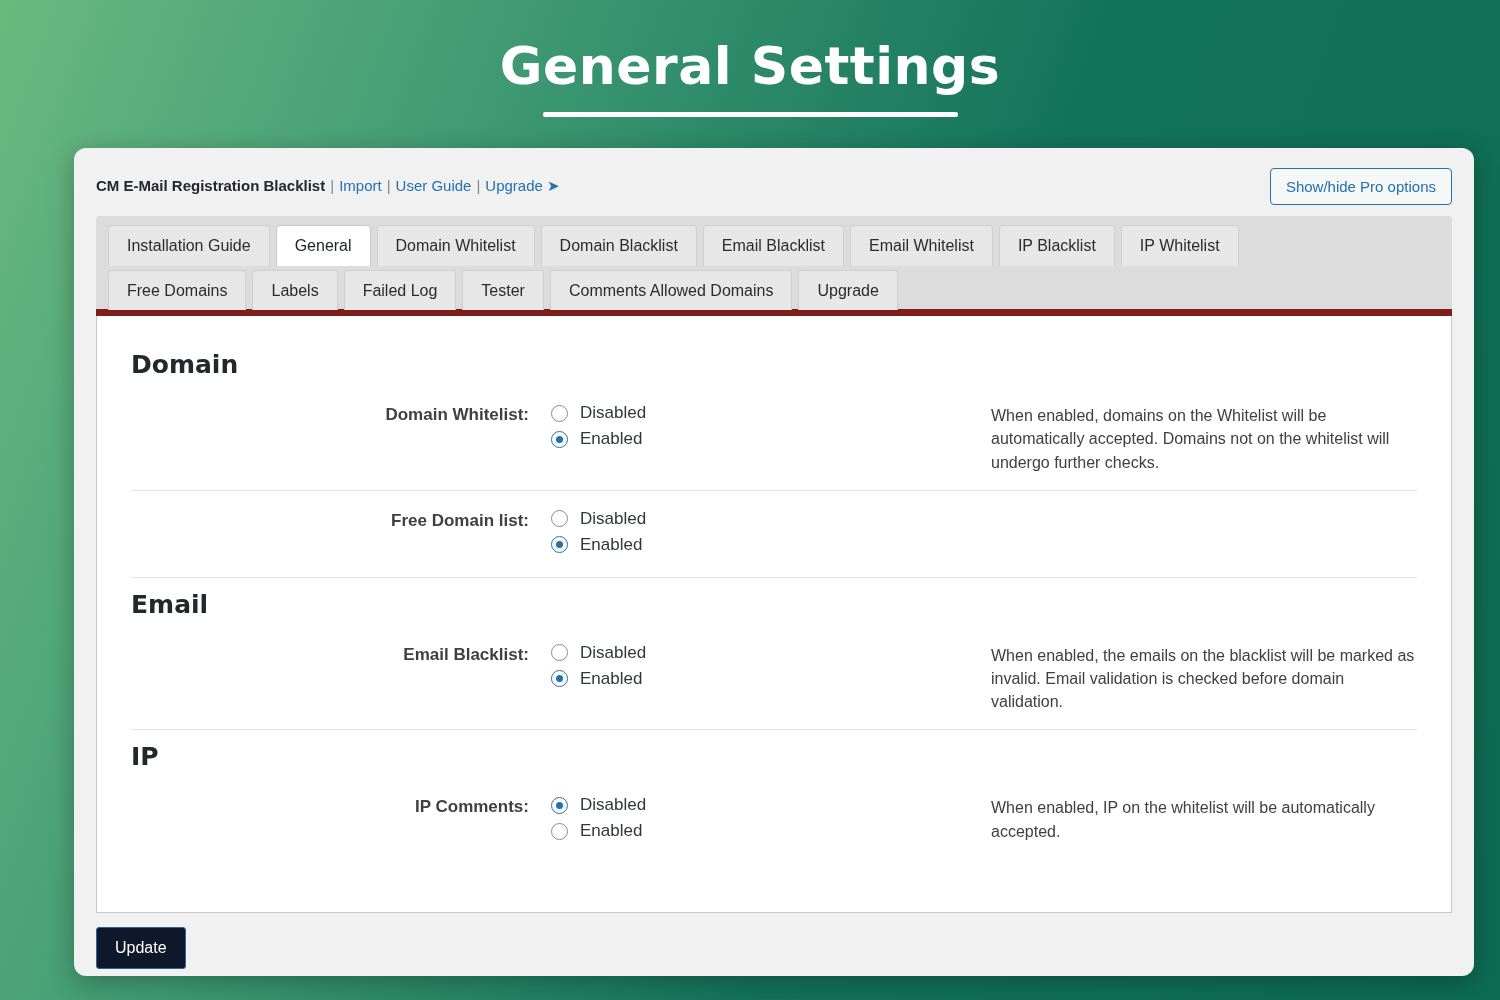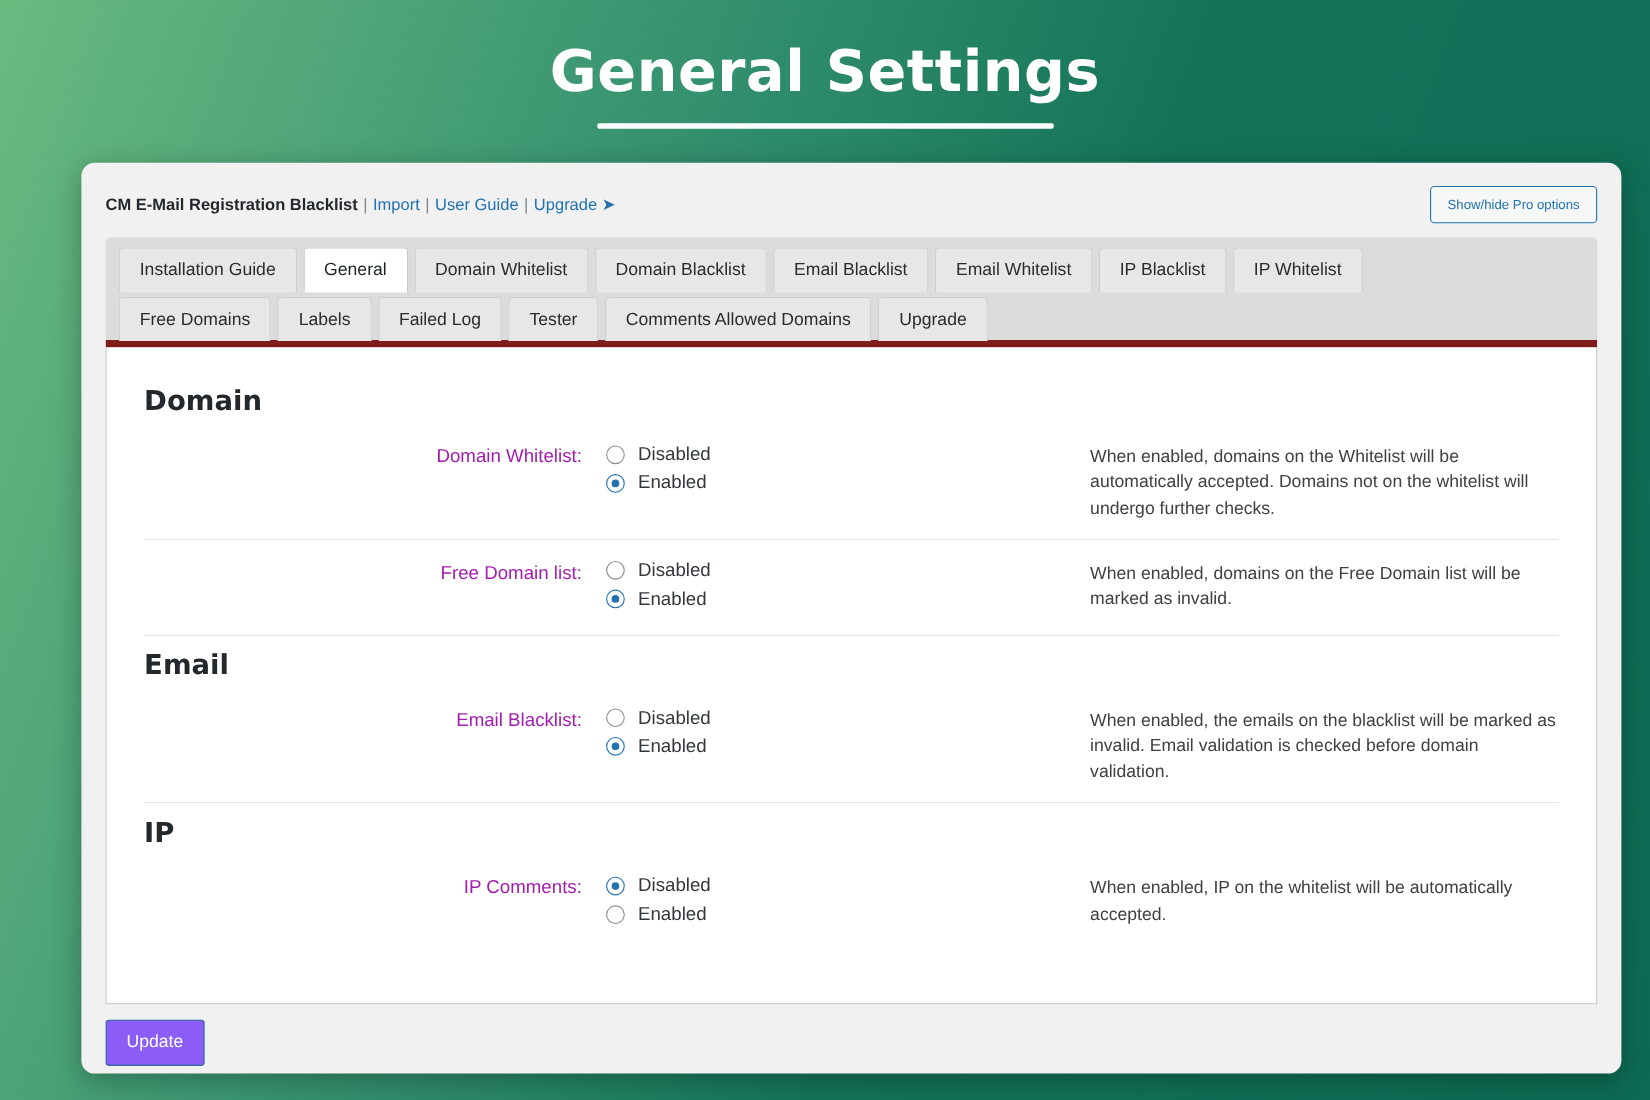--- a/index.html
+++ b/index.html
@@ -49,21 +49,21 @@
     color:#23282d;
   }
   .topbar-left .plugin-name { font-weight:bold; }
   .topbar-left .sep { color:#7d8791; margin:0 5px; }
   .topbar-left a { color:#2271b1; text-decoration:none; }
   .pro-btn {
     border:1px solid #2271b1;
     color:#2271b1;
     background:#f6f7f7;
     border-radius:4px;
-    font-size:12px;
+    font-size:15px;
     padding:9px 15px;
     cursor:pointer;
     font-family:"Liberation Sans", sans-serif;
   }
 
   .tabs-strip {
     margin-top:10px;
     background:#dcdcdc;
     border-radius:4px 4px 0 0;
     padding:9px 12px 0 12px;
@@ -116,22 +116,23 @@
     align-items:flex-start;
     padding:18px 0 16px 0;
     border-bottom:1px solid #e2e4e7;
   }
   .row.last { border-bottom:none; }
   .row-label {
     width:420px;
     text-align:right;
     padding-right:22px;
     font-size:17px;
-    color:#a21caf;
+    color:#404040;
     padding-top:2px;
+    font-weight:bold;
   }
   .row-controls { width:420px; }
   .radio-line {
     display:flex;
     align-items:center;
     margin-bottom:6px;
   }
   .radio {
     width:17px; height:17px;
     border-radius:50%;
@@ -156,21 +157,21 @@
     flex:1;
     font-size:16px;
     line-height:1.45;
     color:#404040;
     padding-left:20px;
     padding-top:1px;
   }
 
   .update-btn {
     margin-top:14px;
-    background:#8b5cf6;
+    background:#0f172a;
     color:#ffffff;
     border:1px solid #2b669a;
     border-radius:3px;
     font-size:16px;
     padding:11px 18px;
     cursor:pointer;
     font-family:"Liberation Sans", sans-serif;
   }
 </style>
 </head>
@@ -235,21 +236,20 @@
       <div class="row-controls">
         <label class="radio-line">
           <span class="radio"></span>
           <span class="radio-label">Disabled</span>
         </label>
         <label class="radio-line">
           <span class="radio checked"></span>
           <span class="radio-label">Enabled</span>
         </label>
       </div>
-      <div class="row-desc">When enabled, domains on the Free Domain list will be marked as invalid.</div>
     </div>
 
     <h2 class="section">Email</h2>
 
     <div class="row">
       <div class="row-label">Email Blacklist:</div>
       <div class="row-controls">
         <label class="radio-line">
           <span class="radio"></span>
           <span class="radio-label">Disabled</span>

